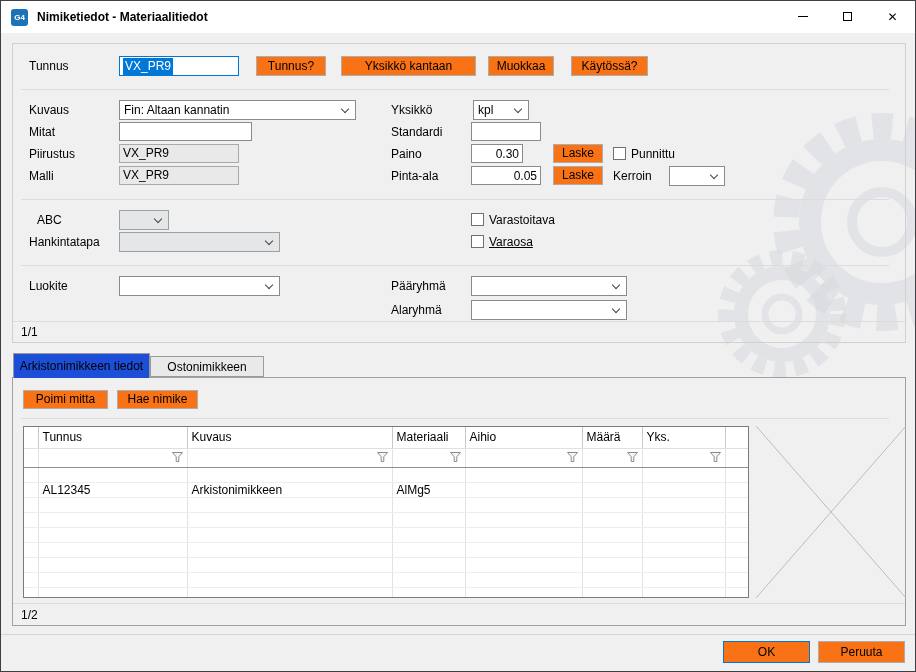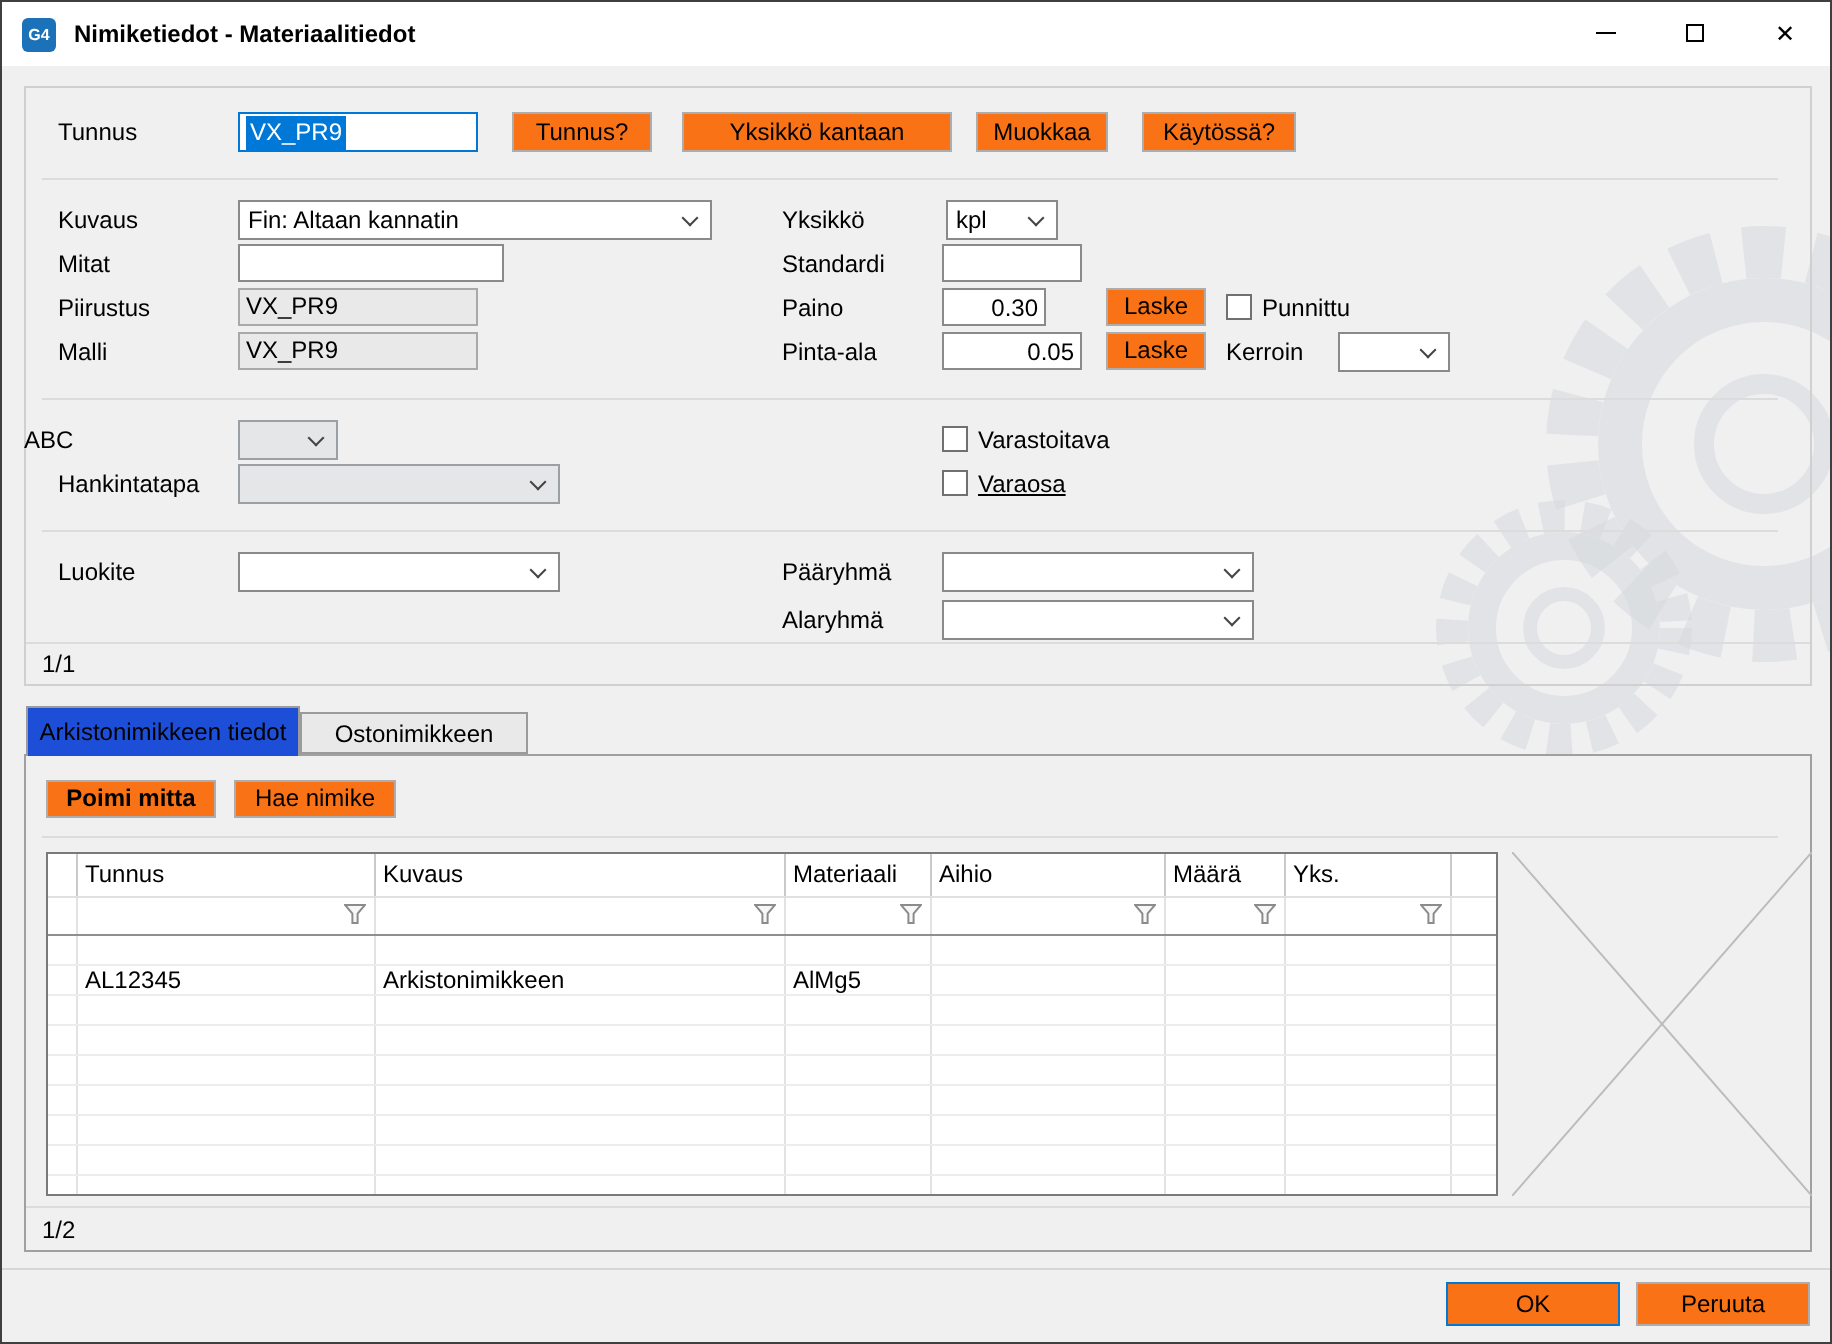--- a/index.html
+++ b/index.html
@@ -147,21 +147,21 @@
   <input type="text" class="field num" style="left: 470px; top: 165px; width: 70px; height: 19px;" value="0.05">
   <button class="btn" style="left:552px; top:165px; width:50px; height:19px;">Laske</button>
   <div class="lbl" style="left:612px; top:165px;">Kerroin</div>
   <div class="combo" style="left:668px; top:165px; width:56px;">
     <span class="combo-text"></span>
     <span class="chevron"></span>
   </div>
 
   <div class="sep" style="left:20px; top:198px; width:868px;"></div>
 
-  <div class="lbl" style="left:11px; top:209px;">ABC</div>
+  <div class="lbl" style="left:36px; top:209px;">ABC</div>
   <div class="combo dim" style="left:118px; top:209px; width:50px;">
     <span class="combo-text"></span>
     <span class="chevron"></span>
   </div>
   <span class="checkbox" style="left:470px; top:212px;"></span>
   <div class="lbl" style="left:488px; top:209px;">Varastoitava</div>
 
   <div class="lbl" style="left:28px; top:231px;">Hankintatapa</div>
   <div class="combo dim" style="left:118px; top:231px; width:161px;">
     <span class="combo-text"></span>
@@ -188,21 +188,21 @@
     <span class="chevron"></span>
   </div>
 
   <div class="sep" style="left:12px; top:320px; width:892px;"></div>
   <div class="pager" style="left:20px; top:323px;">1/1</div>
 
   <div class="panel"></div>
   <div class="tab inactive">Ostonimikkeen tiedot</div>
   <div class="tab active">Arkistonimikkeen tiedot</div>
 
-  <button class="btn panel-item" style="left:22px; top:389px; width:85px; height:19px; position:absolute; z-index:2;font-weight:bold;">Poimi mitta</button>
+  <button class="btn panel-item" style="left:22px; top:389px; width:85px; height:19px; position:absolute; z-index:2;">Poimi mitta</button>
   <button class="btn panel-item" style="left:116px; top:389px; width:81px; height:19px; position:absolute; z-index:2;">Hae nimike</button>
   <div class="sep" style="left:20px; top:417px; width:868px; z-index:2;"></div>
 
   <div class="grid-wrap">
     <table class="grid">
       <colgroup>
         <col style="width:14px">
           <col style="width:149px">
           <col style="width:205px">
           <col style="width:73px">

